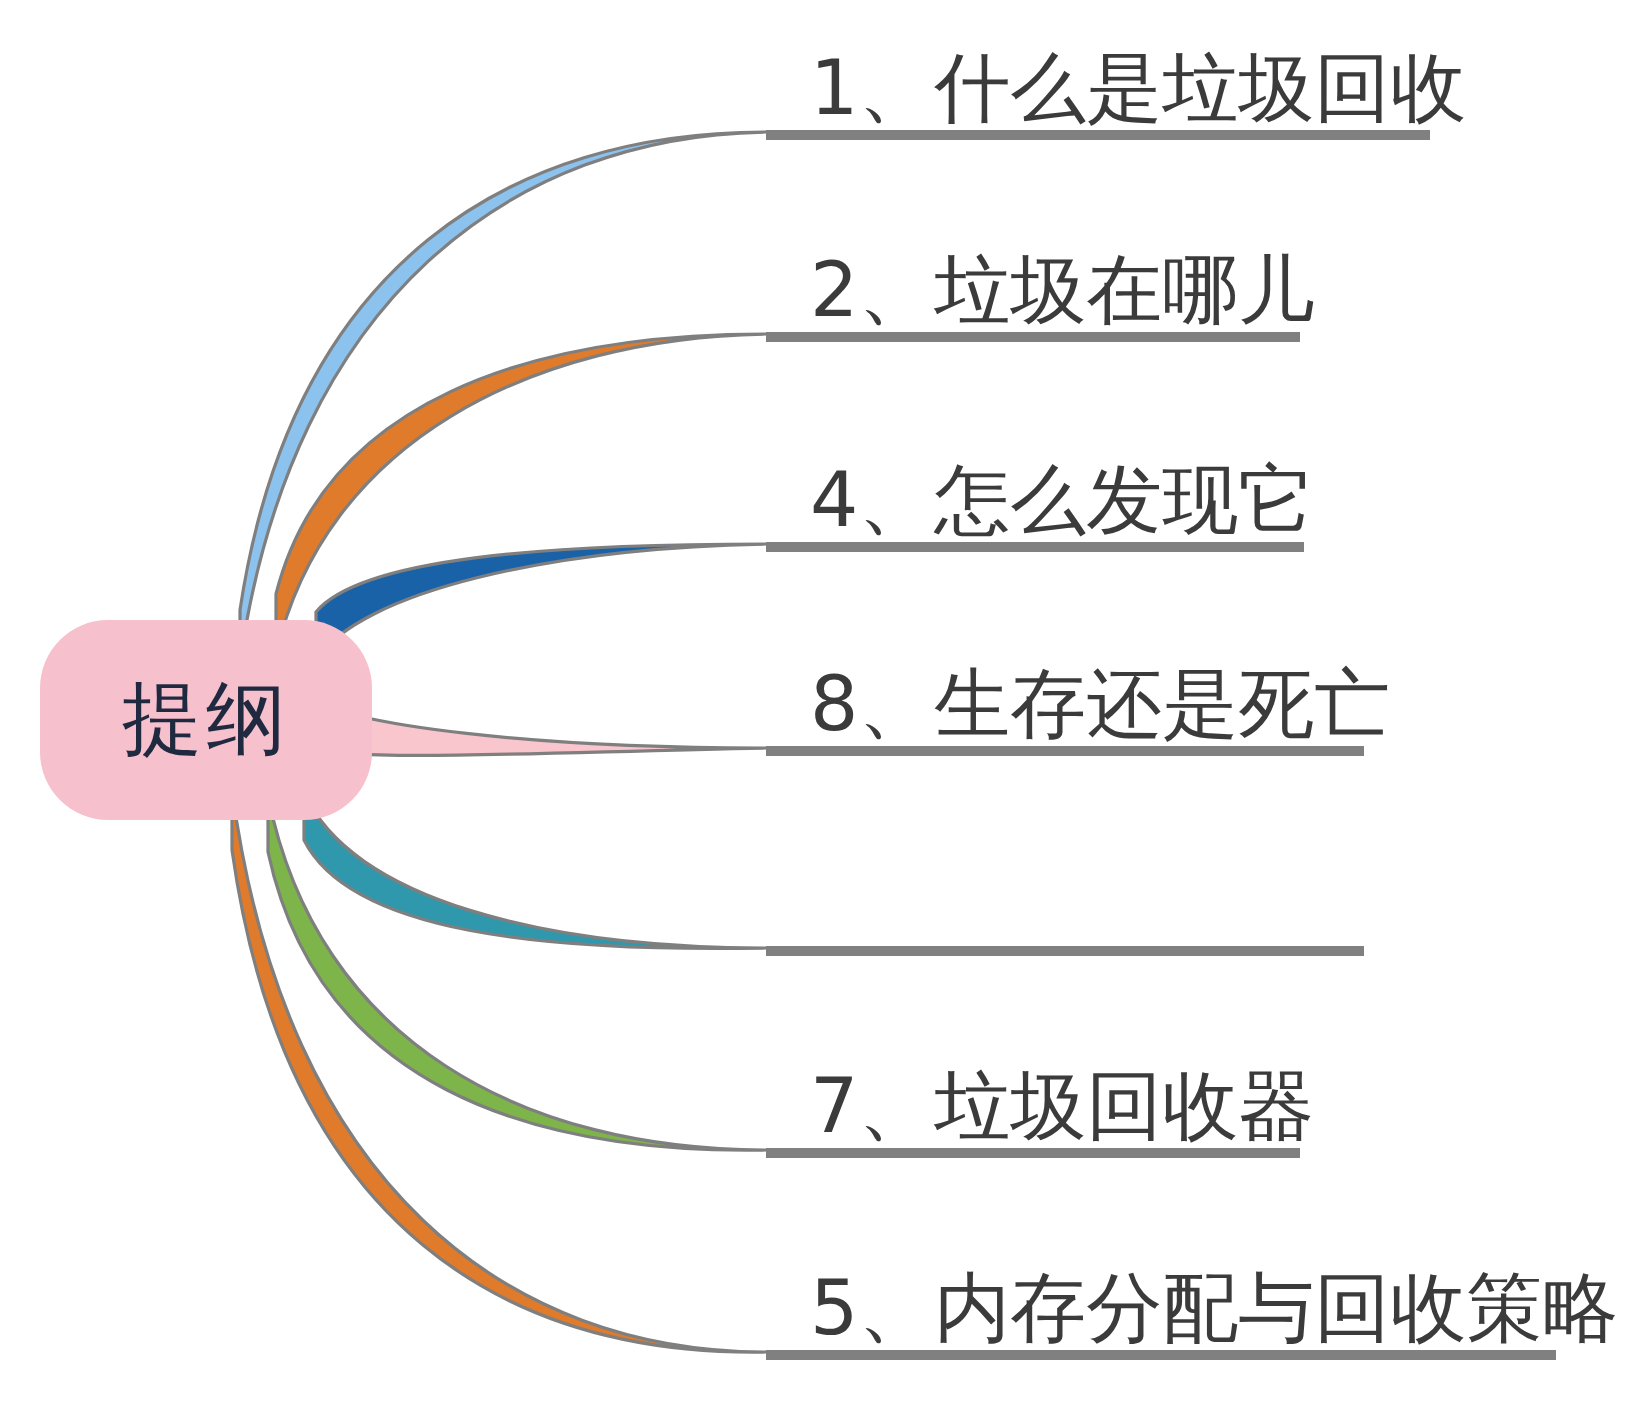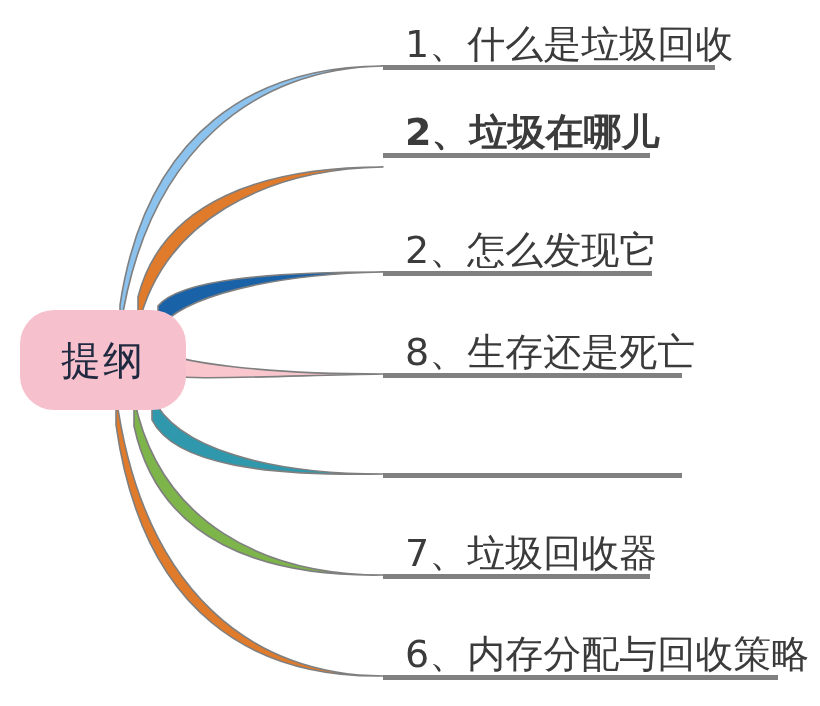--- a/index.html
+++ b/index.html
@@ -83,38 +83,38 @@
 
   <div class="root-node" id="root-node" style="left: 20px; top: 310px; width: 166px; height: 100px; background: rgb(247, 192, 205);">
     <span class="root-label" style="color: rgb(31, 42, 64);">提纲</span>
   </div>
 
   <div id="topics">
       <div class="topic" style="left: 383px; top: 14px; width: 332px; height: 56px;">
         <div class="topic-text" style="color: rgb(59, 59, 59);">1、什么是垃圾回收</div>
         <div class="topic-underline" style="width: 332px; background: rgb(128, 128, 128);"></div>
       </div>
-      <div class="topic" style="left: 383px; top: 102px; width: 267px; height: 56px; font-weight: bold;">
+      <div class="topic" style="left: 383px; top: 115px; width: 267px; height: 56px;">
         <div class="topic-text" style="color: rgb(59, 59, 59);">2、垃圾在哪儿</div>
         <div class="topic-underline" style="width: 267px; background: rgb(128, 128, 128);"></div>
       </div>
       <div class="topic" style="left: 383px; top: 220px; width: 269px; height: 56px;">
-        <div class="topic-text" style="color: rgb(59, 59, 59);">2、怎么发现它</div>
+        <div class="topic-text" style="color: rgb(59, 59, 59);">4、怎么发现它</div>
         <div class="topic-underline" style="width: 269px; background: rgb(128, 128, 128);"></div>
       </div>
       <div class="topic" style="left: 383px; top: 322px; width: 299px; height: 56px;">
         <div class="topic-text" style="color: rgb(59, 59, 59);">8、生存还是死亡</div>
         <div class="topic-underline" style="width: 299px; background: rgb(128, 128, 128);"></div>
       </div>
       <div class="topic" style="left: 383px; top: 422px; width: 299px; height: 56px;">
         <div class="topic-underline" style="width: 299px; background: rgb(128, 128, 128);"></div>
       </div>
       <div class="topic" style="left: 383px; top: 523px; width: 267px; height: 56px;">
         <div class="topic-text" style="color: rgb(59, 59, 59);">7、垃圾回收器</div>
         <div class="topic-underline" style="width: 267px; background: rgb(128, 128, 128);"></div>
       </div>
       <div class="topic" style="left: 383px; top: 624px; width: 395px; height: 56px;">
-        <div class="topic-text" style="color: rgb(59, 59, 59);">6、内存分配与回收策略</div>
+        <div class="topic-text" style="color: rgb(59, 59, 59);">5、内存分配与回收策略</div>
         <div class="topic-underline" style="width: 395px; background: rgb(128, 128, 128);"></div>
       </div>
     </div>
 
 </div>
 
 </body></html>

